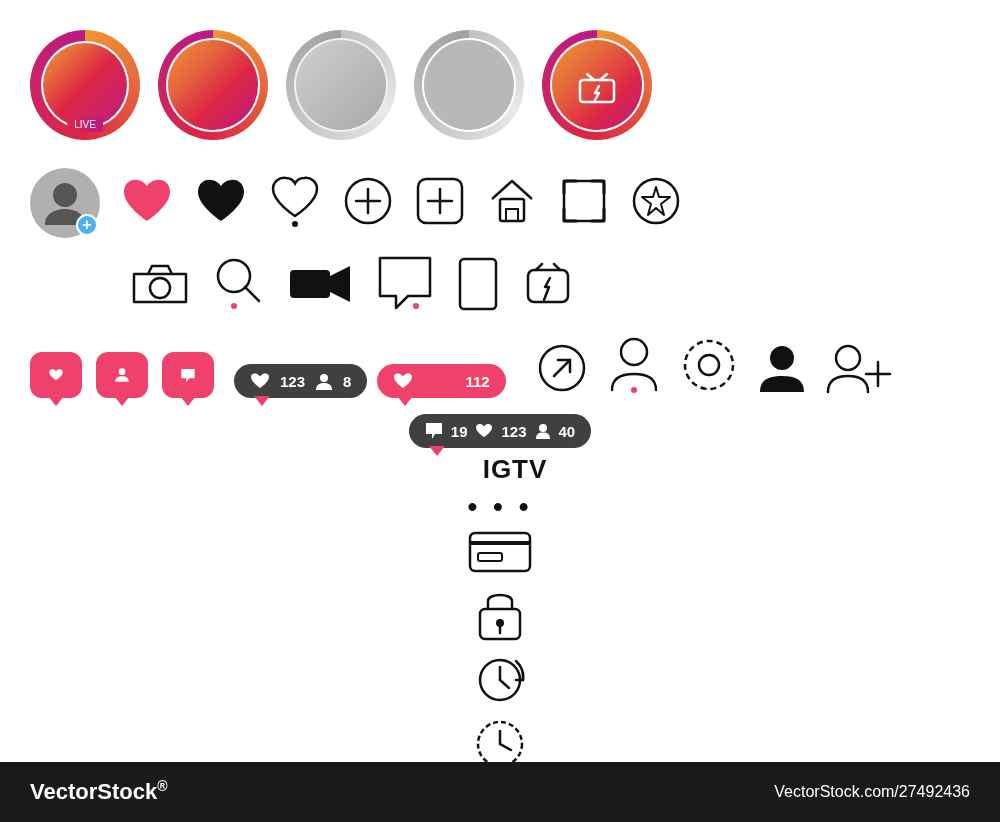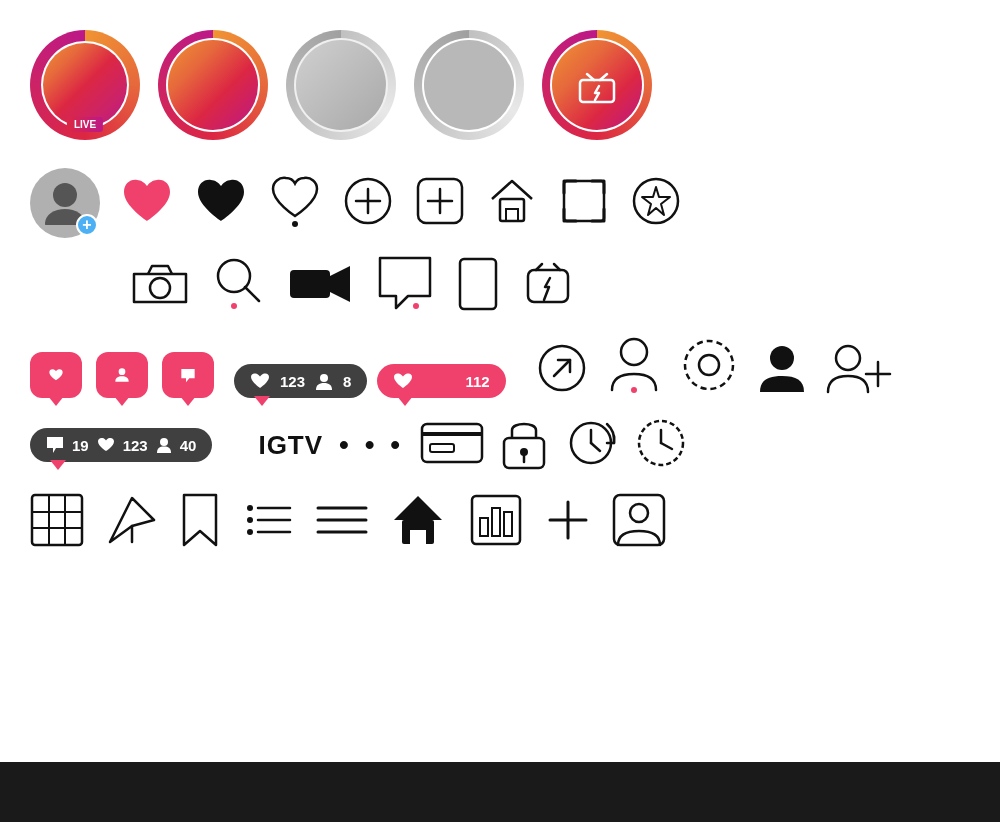--- a/index.html
+++ b/index.html
@@ -69,21 +69,21 @@
     }
 
     .live-badge {
       position: absolute;
       bottom: 8px;
       left: 50%;
       transform: translateX(-50%);
       background: linear-gradient(90deg, #dc2743, #bc1888);
       color: #fff;
       font-size: 10px;
-      font-weight: bold;
+      font-weight: normal;
       padding: 2px 7px;
       border-radius: 3px;
       z-index: 10;
       margin-top: 28px;
     }
 
     .circle-gradient1 {
       background: conic-gradient(from 0deg, #f09433, #e6683c, #dc2743, #cc2366, #bc1888);
     }
     .circle-gradient1 .story-circle-fill {
@@ -595,21 +595,21 @@
       <div>
         <svg width="66" height="52" viewBox="0 0 66 52">
           <circle cx="22" cy="16" r="12" fill="none" stroke="#111" stroke-width="2.5"></circle>
           <path d="M2,50 C2,38 10,34 22,34 C34,34 42,38 42,50" fill="none" stroke="#111" stroke-width="2.5" stroke-linecap="round"></path>
           <line x1="52" y1="20" x2="52" y2="44" stroke="#111" stroke-width="2.5" stroke-linecap="round"></line>
           <line x1="40" y1="32" x2="64" y2="32" stroke="#111" stroke-width="2.5" stroke-linecap="round"></line>
         </svg>
       </div>
     </div>
 
-    <div style="display:flex; align-items:center; gap:16px;">
+    <div style="display:flex; align-items:center; gap:6px;flex-direction:column;">
 
       <div class="multi-count-bubble" style="gap:8px;">
         <svg width="18" height="18" viewBox="0 0 18 18" fill="white">
             <path d="M1,1 L17,1 L17,12 L10,12 L7,17 L7,12 L1,12 Z"></path>
           </svg>
         <span style="color:white;font-weight:bold;font-size:15px;">19</span>
         <svg width="18" height="16" viewBox="0 0 18 16" fill="white">
             <path d="M9 14 C9 14 1 9 1 4.5 C1 2 3 0.5 5.5 1 C7 1 8.5 2.5 9 3.5 C9.5 2.5 11 1 12.5 1 C15 0.5 17 2 17 4.5 C17 9 9 14 9 14Z"></path>
           </svg>
         <span style="color:white;font-weight:bold;font-size:15px;">123</span>
@@ -739,13 +739,17 @@
           <circle cx="27" cy="20" r="9" fill="none" stroke="#111" stroke-width="2.5"></circle>
           <path d="M6,52 C6,42 14,38 27,38 C40,38 48,42 48,52" fill="none" stroke="#111" stroke-width="2.5" stroke-linecap="round"></path>
         </svg>
       </div>
     </div>
 
   </div>
 </div>
 
 <div class="watermark-bar">
+  <span class="watermark-left">
+    VectorStock<span class="reg-mark">®</span>
+  </span>
+  <span class="watermark-right">VectorStock.com/27492436</span>
 </div>
 
 </body></html>

